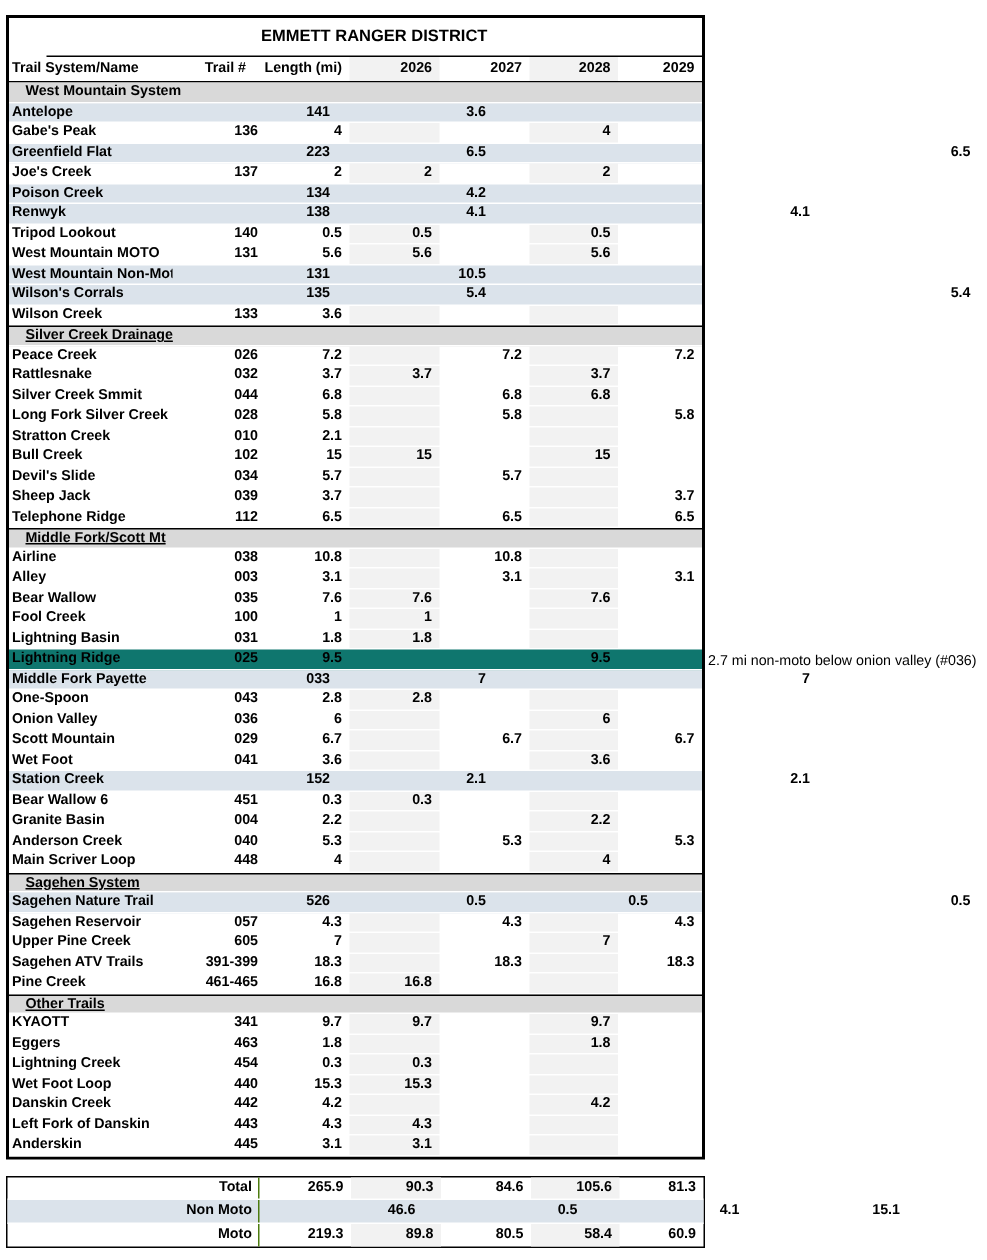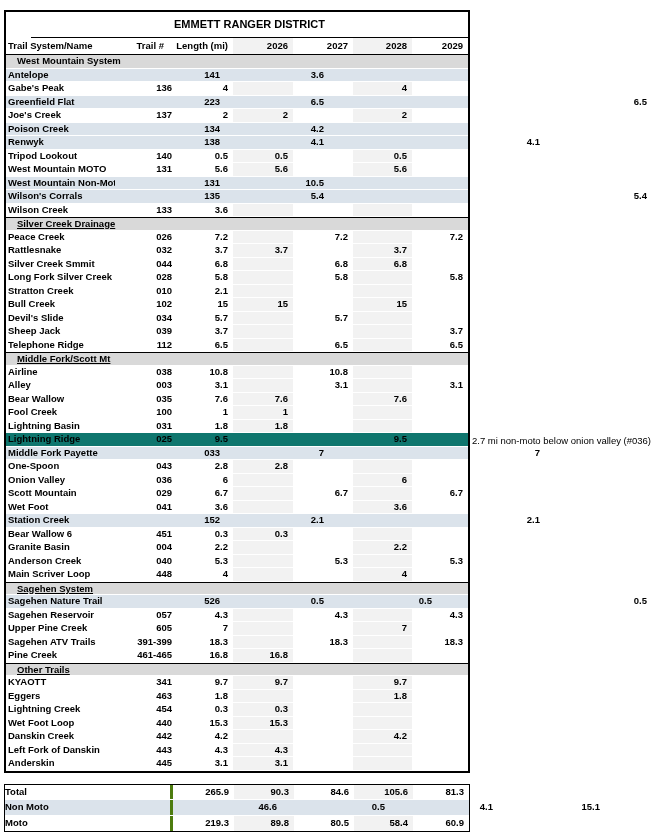--- a/index.html
+++ b/index.html
@@ -22,21 +22,21 @@
   .sh{height:13.5px;line-height:12.5px;background:#d9d9d9;padding-left:11px;
         border-bottom:1px solid #fff;box-sizing:border-box;}
   .bt{border-top:1px solid #000;text-decoration:underline;}
   .blue{background:#dbe3eb;gap:48px;}
   .green{background:#0f766e;}
   .totals{position:absolute;left:4px;top:784px;width:466px;border:1px solid #000;
         box-sizing:border-box;background:#fff;}
   .trow{display:grid;grid-template-columns:168px 61px 60px 60px 59px 56px;
         height:15.4px;line-height:14.4px;border-bottom:1px solid #fff;box-sizing:border-box;}
   .trow:last-child{border-bottom:none;}
-  .tlabel{padding-right:4px;border-right:3px solid #4d7c0f;}
+  .tlabel{text-align:right;padding-right:4px;border-right:1px solid #4d7c0f;}
   .annotation{position:absolute;left:472px;top:434px;height:13px;line-height:13px;
         font-weight:400;font-size:9.5px;white-space:nowrap;}
 </style>
 </head>
 <body>
 
 <div class="page">
 
   <div class="maintable">
     <div class="title">EMMETT RANGER DISTRICT</div>

